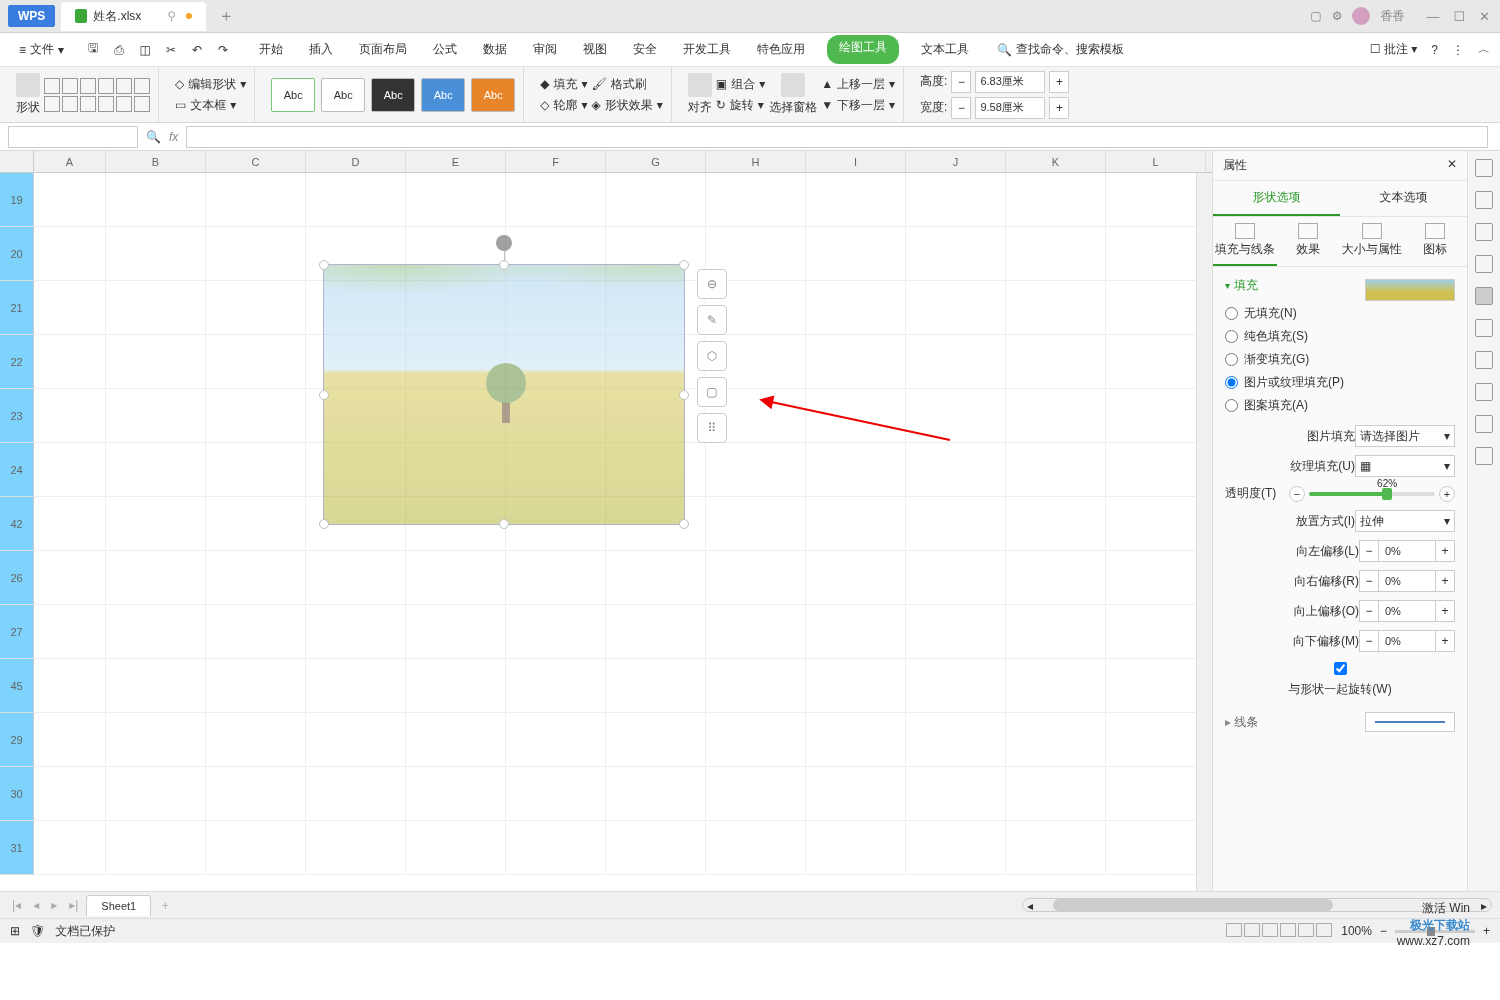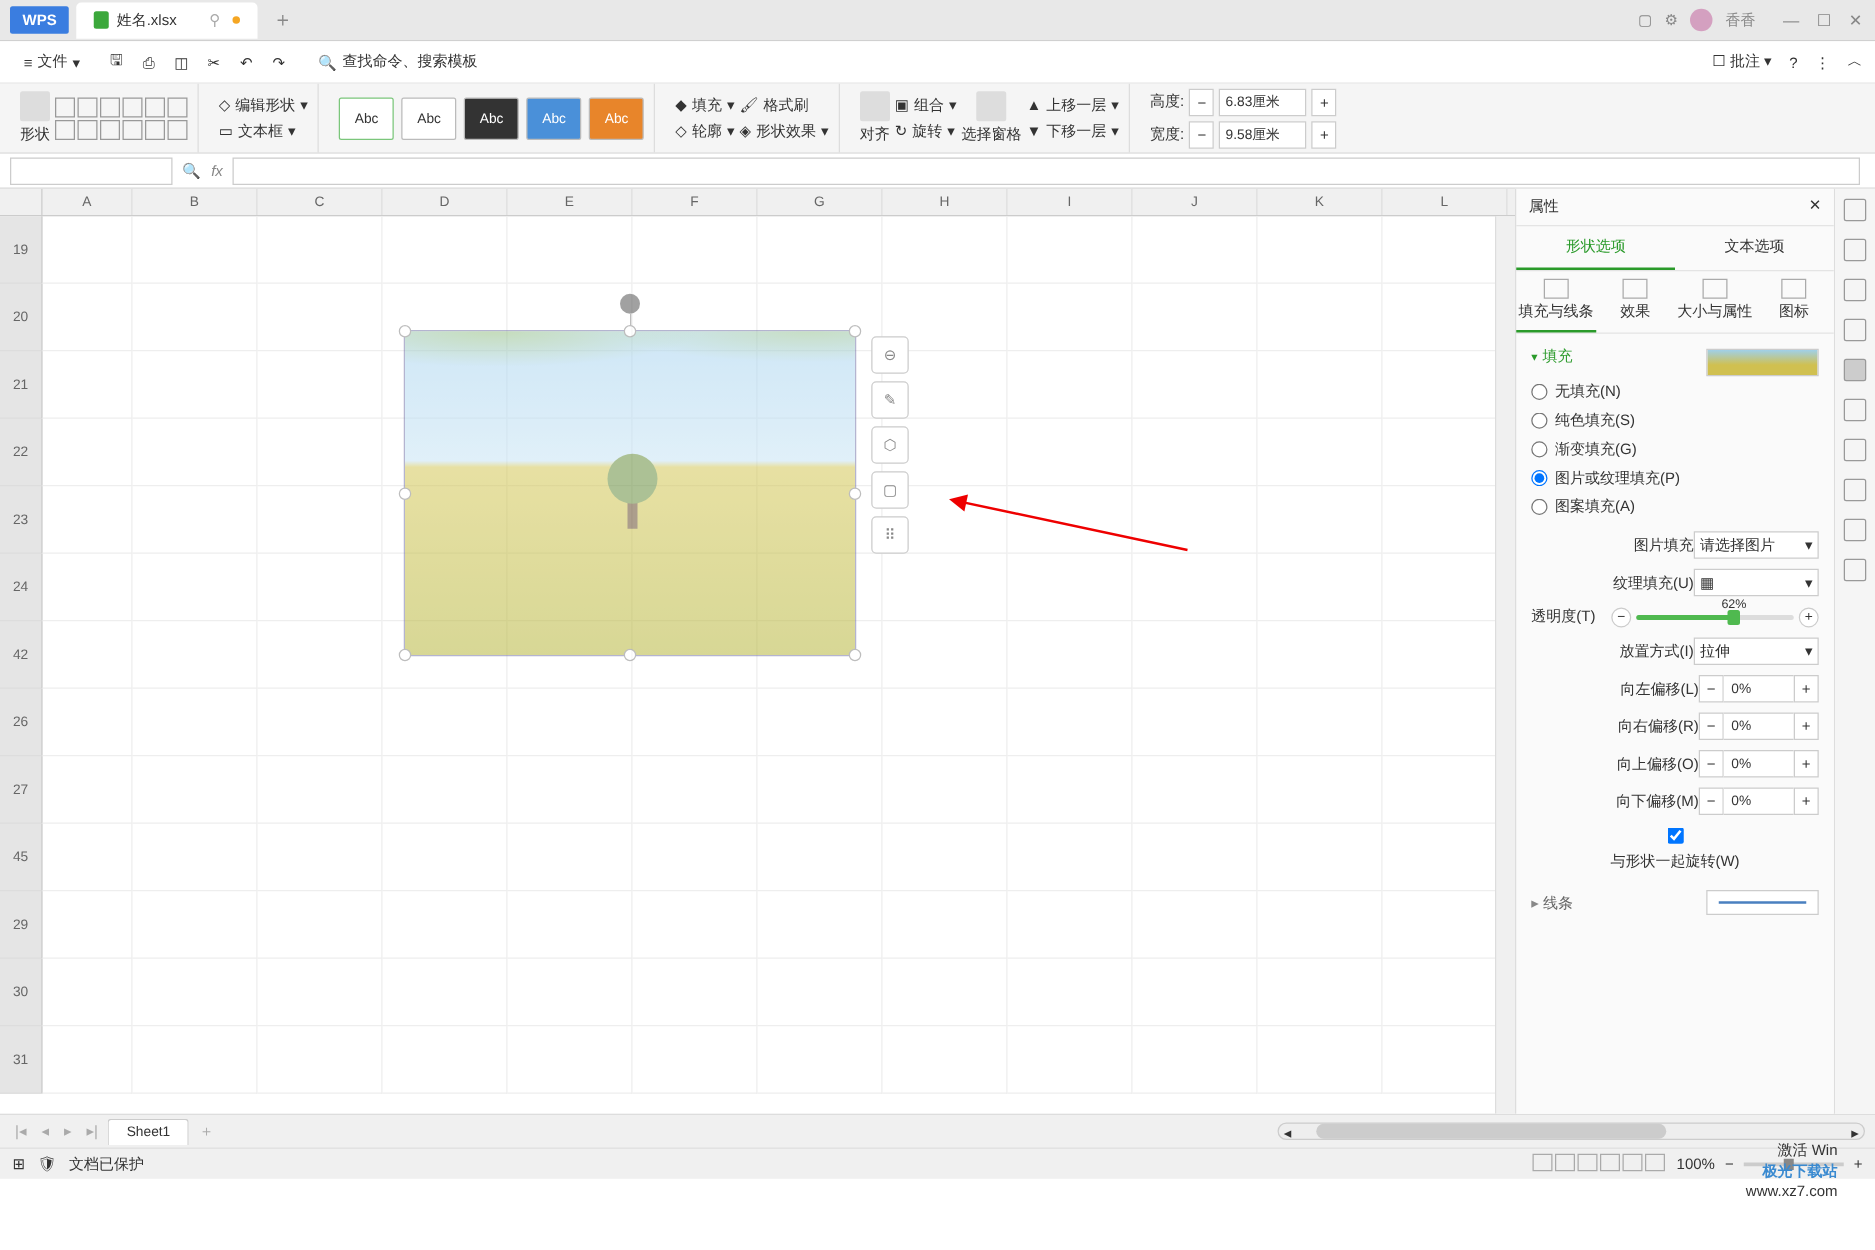--- a/index.html
+++ b/index.html
@@ -47,21 +47,21 @@
 .formula-bar{height:28px;background:#fff;border-bottom:1px solid #d8d8d8;display:flex;align-items:center;padding:0 8px;gap:8px;}
 .name-box{width:130px;height:22px;border:1px solid #ccc;background:#fff;}
 .fx{color:#888;font-style:italic;}
 .fx-input{flex:1;height:22px;border:1px solid #ccc;margin-right:4px;}
 .main{display:flex;height:740px;}
 .sheet-area{flex:1;position:relative;overflow:hidden;}
 .col-headers{display:flex;height:22px;background:#f0f0f0;border-bottom:1px solid #ccc;}
 .corner{width:34px;border-right:1px solid #ccc;background:#f0f0f0;}
 .col-h{border-right:1px solid #ddd;text-align:center;line-height:22px;font-size:11px;color:#666;}
 .grid-body{display:flex;}
-.row-headers{width:34px;background:#e5e5e5;}
+.row-headers{width:34px;background:#7dd3fc;}
 .row-h{height:54px;border-bottom:1px solid #ddd;border-right:1px solid #ccc;text-align:center;line-height:54px;font-size:11px;color:#666;}
 .cells{position:relative;flex:1;}
 .cell-row{display:flex;height:54px;}
 .cell{border-right:1px solid #eee;border-bottom:1px solid #eee;}
 .shape-img{position:absolute;left:323px;top:113px;width:362px;height:261px;border:1px solid #77a;background:linear-gradient(to bottom,#a8d4f0 0%,#c8e4f5 40%,#d5c858 42%,#b8b840 100%);opacity:0.55;}
 .tree{position:absolute;left:45%;top:38%;width:40px;height:60px;}
 .tree::before{content:'';position:absolute;left:16px;top:28px;width:8px;height:32px;background:#6a5030;}
 .tree::after{content:'';position:absolute;left:0;top:0;width:40px;height:40px;background:#6a9040;border-radius:50%;}
 .leaves{position:absolute;top:0;left:0;right:0;height:50px;background:radial-gradient(ellipse at 20% 0%,rgba(140,180,60,0.6) 0%,transparent 40%),radial-gradient(ellipse at 90% 0%,rgba(140,180,60,0.5) 0%,transparent 35%);}
 .handle{position:absolute;width:10px;height:10px;background:#fff;border:1px solid #888;border-radius:50%;}
@@ -110,21 +110,21 @@
 .sheet-tabs{height:27px;background:#f0f0f0;border-top:1px solid #ddd;display:flex;align-items:center;padding:0 8px;gap:4px;}
 .sheet-tabs .nav{color:#aaa;padding:0 4px;}
 .sheet-tab{background:#fff;padding:4px 14px;border:1px solid #ccc;border-bottom:none;border-radius:3px 3px 0 0;font-size:11px;}
 .hscroll{margin-left:auto;width:470px;height:14px;background:#eee;border:1px solid #ccc;border-radius:7px;position:relative;}
 .hscroll-thumb{position:absolute;left:30px;width:280px;height:100%;background:#ccc;border-radius:7px;}
 .statusbar{height:25px;background:#f0f0f0;border-top:1px solid #ddd;display:flex;align-items:center;padding:0 10px;gap:10px;font-size:11px;color:#666;}
 .statusbar .right{margin-left:auto;display:flex;align-items:center;gap:8px;}
 .view-btns span{width:16px;height:14px;border:1px solid #aaa;margin:0 1px;display:inline-block;}
 .zoom-slider{width:80px;height:3px;background:#ccc;position:relative;}
 .zoom-slider::after{content:'';position:absolute;left:40%;top:-3px;width:8px;height:9px;background:#888;}
-.watermark{position:absolute;right:30px;bottom:40px;color:#ccc;font-size:13px;text-align:right;}
+.watermark{position:absolute;right:30px;bottom:52px;color:#ccc;font-size:13px;text-align:right;}
 .watermark .logo{color:#3a8ad0;font-weight:bold;}
 .vscroll{position:absolute;right:0;top:22px;bottom:0;width:16px;background:#f0f0f0;border-left:1px solid #ddd;}
 </style>
 </head>
 <body>
 
 <div class="titlebar">
   <span class="wps-badge">WPS</span>
   <div class="tab">
     <span class="icon"></span>
@@ -148,20 +148,34 @@
 
 <div class="menubar">
   <div class="file-btn">≡ <span>文件</span> ▾</div>
   <div class="qat">
     <span>🖫</span>
     <span>⎙</span>
     <span>◫</span>
     <span>✂</span>
     <span>↶</span>
     <span>↷</span>
+  </div>
+  <div class="menu-tabs">
+    <div>开始</div>
+    <div>插入</div>
+    <div>页面布局</div>
+    <div>公式</div>
+    <div>数据</div>
+    <div>审阅</div>
+    <div>视图</div>
+    <div>安全</div>
+    <div>开发工具</div>
+    <div>特色应用</div>
+    <div class="active">绘图工具</div>
+    <div>文本工具</div>
   </div>
   <div class="search-cmd" style="margin-left:20px;">🔍 <span>查找命令、搜索模板</span></div>
   <div class="menu-right">
     <span>☐ <span>批注</span> ▾</span>
     <span>?</span>
     <span>⋮</span>
     <span>︿</span>
   </div>
 </div>
 

